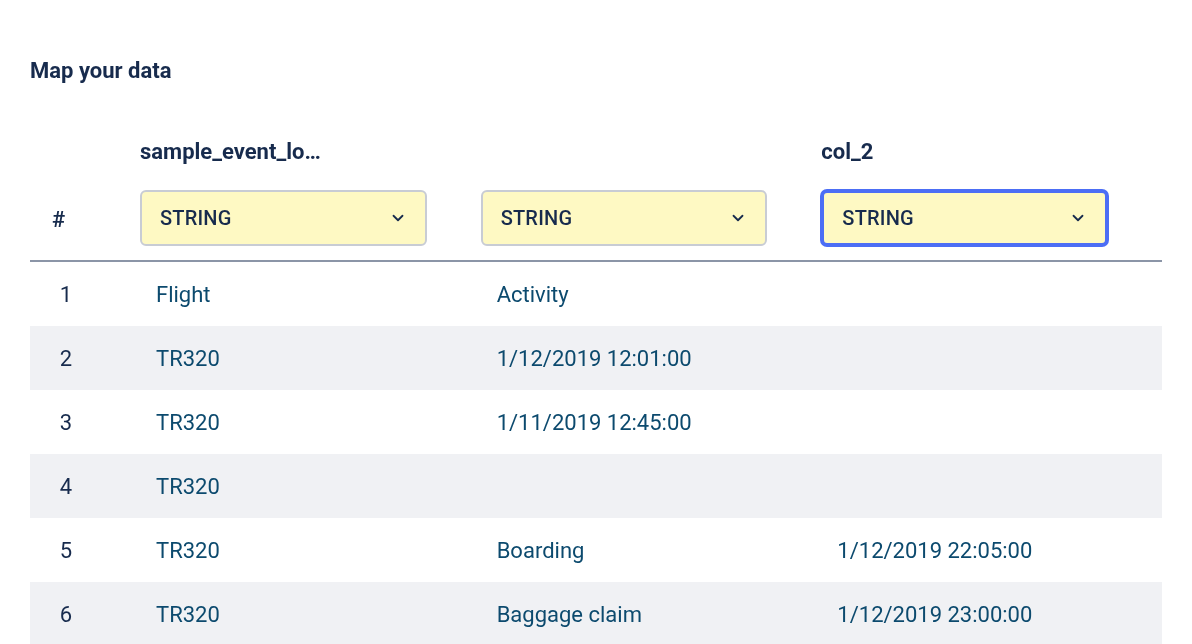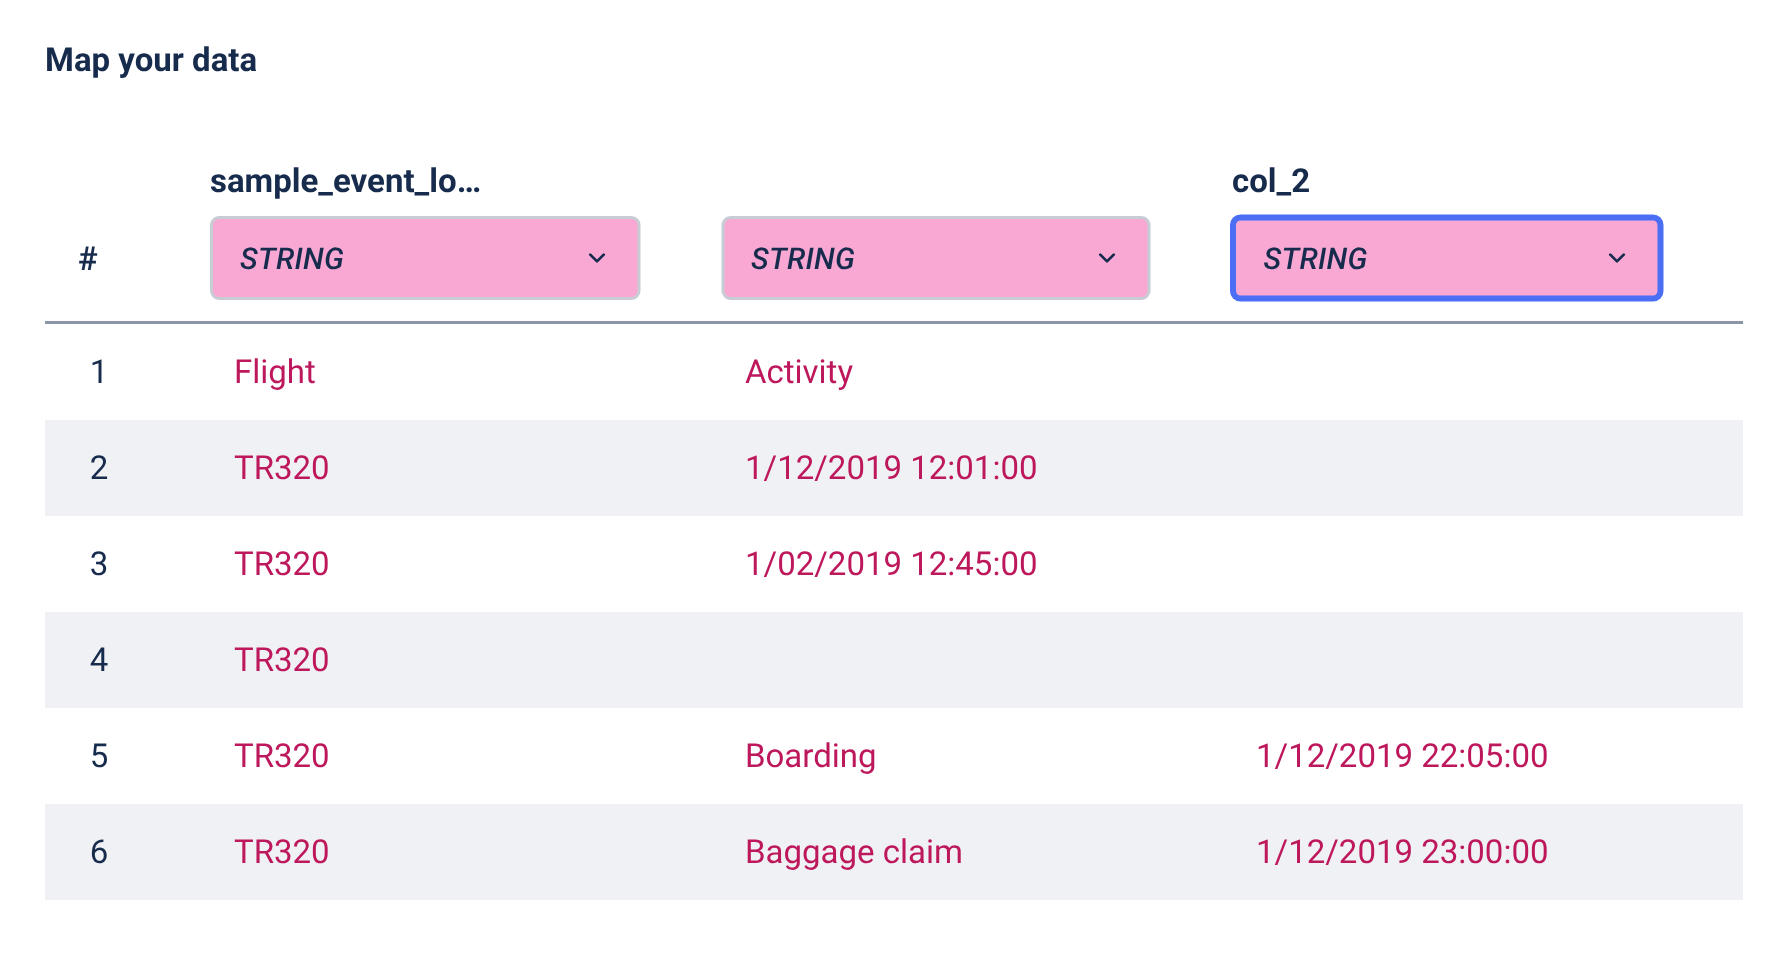--- a/index.html
+++ b/index.html
@@ -11,20 +11,21 @@
     background: #fff;
   }
   .container {
     padding: 28px 30px 0 30px;
   }
   .page-title {
     font-size: 22px;
     font-weight: 700;
     color: #172b4d;
     margin-bottom: 56px;
+    margin-top: 30px;
   }
   .mapper {
     width: 100%;
   }
   .header-row {
     display: grid;
     grid-template-columns: 110px 1fr 1fr 1fr;
     align-items: end;
     column-gap: 0;
     padding-bottom: 14px;
@@ -33,44 +34,43 @@
   .hash-cell {
     font-size: 22px;
     font-weight: 600;
     color: #172b4d;
     padding-left: 22px;
     padding-bottom: 14px;
   }
   .col-header {
     display: flex;
     flex-direction: column;
-    gap: 10px;
+    gap: 26px;
     padding-right: 54px;
   }
   .col-name {
     font-size: 22px;
     font-weight: 700;
     color: #172b4d;
     white-space: nowrap;
     overflow: hidden;
     text-overflow: ellipsis;
     max-width: 260px;
   }
   .type-select {
     position: relative;
     height: 56px;
     border: 2px solid #c8ccd4;
     border-radius: 6px;
     display: flex;
     align-items: center;
     justify-content: space-between;
     padding: 0 18px;
-    background: #f9a8d4;
+    background: #fef9c3;
     cursor: pointer;
-    font-style: italic;
   }
   .type-select.focused {
     border: 3px solid #4c6ef5;
     box-shadow: 0 0 0 1px #4c6ef5;
   }
   .type-select .value {
     font-size: 20px;
     font-weight: 500;
     color: #172b4d;
     letter-spacing: 0.2px;
@@ -99,21 +99,21 @@
     background: #f0f1f4;
   }
   .rownum {
     font-size: 22px;
     color: #172b4d;
     text-align: center;
     padding-right: 38px;
   }
   .cell {
     font-size: 22px;
-    color: #be185d;
+    color: #0c4a6e;
     padding-left: 16px;
   }
 </style>
 </head>
 <body>
 
 <div class="container">
   <div class="page-title">Map your data</div>
 
   <div class="mapper">
@@ -164,21 +164,21 @@
         <div class="cell">Activity</div>
       </div>
       <div class="data-row">
         <div class="rownum">2</div>
         <div class="cell">TR320</div>
         <div class="cell">1/12/2019 12:01:00</div>
       </div>
       <div class="data-row">
         <div class="rownum">3</div>
         <div class="cell">TR320</div>
-        <div class="cell">1/02/2019 12:45:00</div>
+        <div class="cell">1/11/2019 12:45:00</div>
       </div>
       <div class="data-row">
         <div class="rownum">4</div>
         <div class="cell">TR320</div>
       </div>
       <div class="data-row">
         <div class="rownum">5</div>
         <div class="cell">TR320</div>
         <div class="cell">Boarding</div>
         <div class="cell">1/12/2019 22:05:00</div>

